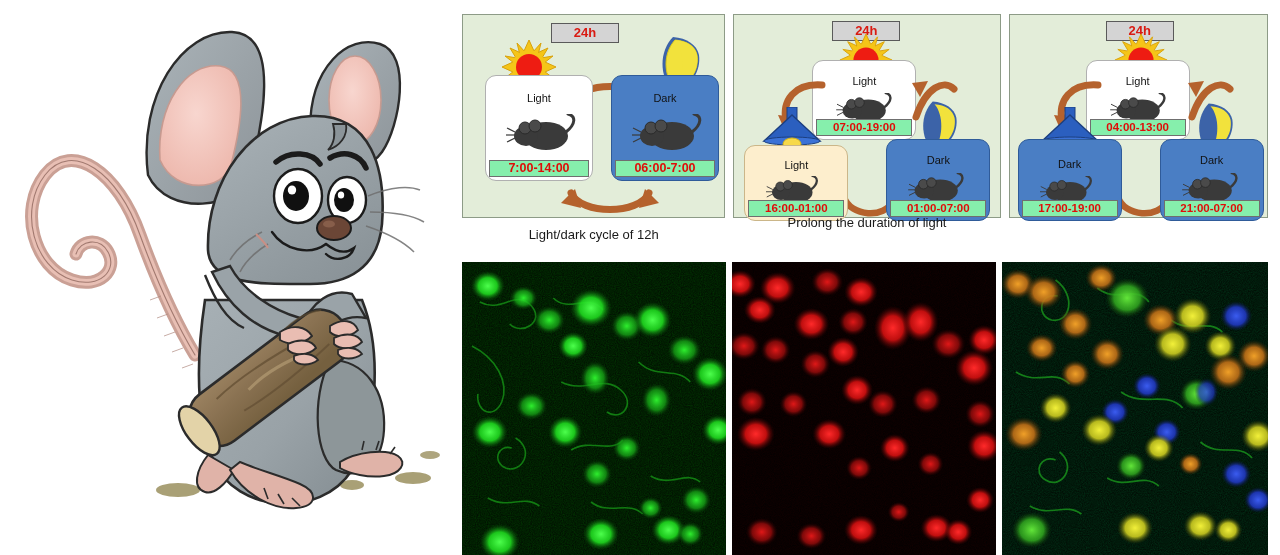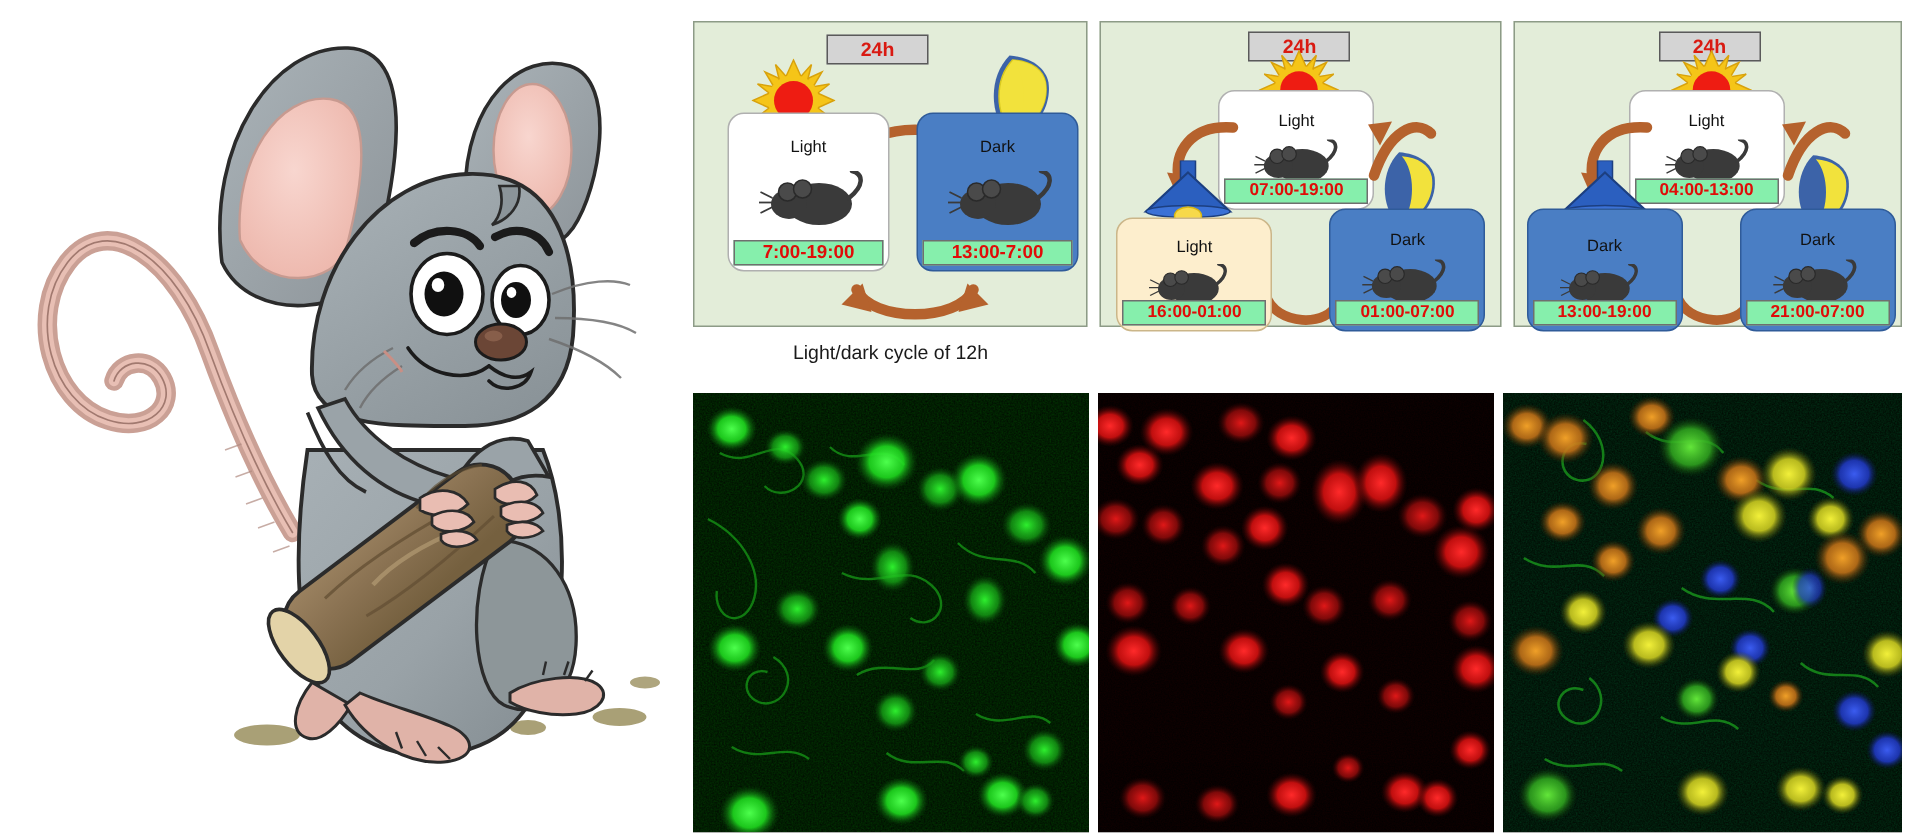--- a/index.html
+++ b/index.html
@@ -306,38 +306,38 @@
           <ellipse cx="20" cy="22" rx="12" ry="10" fill="#3a3a3a"></ellipse>
           <circle cx="19" cy="14" r="6" fill="#4a4a4a" stroke="#2a2a2a" stroke-width="1"></circle>
           <circle cx="29" cy="12" r="6" fill="#4a4a4a" stroke="#2a2a2a" stroke-width="1"></circle>
           <path d="M60,18 C70,10 70,2 62,0" fill="none" stroke="#3a3a3a" stroke-width="3" stroke-linecap="round"></path>
           <g stroke="#3a3a3a" stroke-width="1.2">
             <path d="M9,18 L1,14"></path>
               <path d="M9,21 L0,21"></path>
               <path d="M9,24 L1,28"></path>
           </g>
         </svg>
-        <div class="time-chip">7:00-19:00</div>
+        <div class="time-chip">7:00-14:00</div>
       </div>
 
       <div class="cond-box dark-blue" style="left:148px;top:60px;width:108px;height:106px;">
         <div class="cond-label" style="top:16px;">Dark</div>
         <svg class="mouse-icon" style="left:20px;top:38px;" width="72" height="40" viewBox="0 0 72 40">
           <ellipse cx="40" cy="22" rx="22" ry="14" fill="#3a3a3a"></ellipse>
           <ellipse cx="20" cy="22" rx="12" ry="10" fill="#3a3a3a"></ellipse>
           <circle cx="19" cy="14" r="6" fill="#4a4a4a" stroke="#2a2a2a" stroke-width="1"></circle>
           <circle cx="29" cy="12" r="6" fill="#4a4a4a" stroke="#2a2a2a" stroke-width="1"></circle>
           <path d="M60,18 C70,10 70,2 62,0" fill="none" stroke="#3a3a3a" stroke-width="3" stroke-linecap="round"></path>
           <g stroke="#3a3a3a" stroke-width="1.2">
             <path d="M9,18 L1,14"></path>
               <path d="M9,21 L0,21"></path>
               <path d="M9,24 L1,28"></path>
           </g>
         </svg>
-        <div class="time-chip">13:00-7:00</div>
+        <div class="time-chip">06:00-7:00</div>
       </div>
 
       <div class="panel-caption" style="top:212px;">Light/dark cycle of 12h</div>
     </div>
 
     <div class="cycle-panel" id="panel-1">
       <div class="badge-24h" style="left:98px;top:6px;width:68px;height:20px;">24h</div>
 
       <svg class="sun-icon" style="left:105px;top:18px;" width="54" height="54" viewBox="0 0 56 56">
         <g fill="#f5c518" stroke="#d8a20c" stroke-width="1">
@@ -440,20 +440,21 @@
           <path d="M60,18 C70,10 70,2 62,0" fill="none" stroke="#3a3a3a" stroke-width="3" stroke-linecap="round"></path>
           <g stroke="#3a3a3a" stroke-width="1.2">
             <path d="M9,18 L1,14"></path>
               <path d="M9,21 L0,21"></path>
               <path d="M9,24 L1,28"></path>
           </g>
         </svg>
         <div class="time-chip small">01:00-07:00</div>
       </div>
 
+      <div class="panel-caption" style="top:200px;">Prolong the duration of light</div>
     </div>
 
     <div class="cycle-panel" id="panel-2">
       <div class="badge-24h" style="left:96px;top:6px;width:68px;height:20px;">24h</div>
 
       <svg class="sun-icon" style="left:104px;top:18px;" width="54" height="54" viewBox="0 0 56 56">
         <g fill="#f5c518" stroke="#d8a20c" stroke-width="1">
           <path d="M28,1 L33,12 L28,14 L23,12 Z"></path>
             <path d="M28,55 L33,44 L28,42 L23,44 Z"></path>
           <path d="M1,28 L12,23 L14,28 L12,33 Z"></path>
@@ -524,21 +525,21 @@
           <ellipse cx="20" cy="22" rx="12" ry="10" fill="#3a3a3a"></ellipse>
           <circle cx="19" cy="14" r="6" fill="#4a4a4a" stroke="#2a2a2a" stroke-width="1"></circle>
           <circle cx="29" cy="12" r="6" fill="#4a4a4a" stroke="#2a2a2a" stroke-width="1"></circle>
           <path d="M60,18 C70,10 70,2 62,0" fill="none" stroke="#3a3a3a" stroke-width="3" stroke-linecap="round"></path>
           <g stroke="#3a3a3a" stroke-width="1.2">
             <path d="M9,18 L1,14"></path>
               <path d="M9,21 L0,21"></path>
               <path d="M9,24 L1,28"></path>
           </g>
         </svg>
-        <div class="time-chip small">13:00-19:00</div>
+        <div class="time-chip small">17:00-19:00</div>
       </div>
 
       <div class="cond-box dark-blue" style="left:150px;top:124px;width:104px;height:82px;">
         <div class="cond-label" style="top:14px;">Dark</div>
         <svg class="mouse-icon" style="left:16px;top:33px;" width="68" height="32" viewBox="0 0 72 40">
           <ellipse cx="40" cy="22" rx="22" ry="14" fill="#3a3a3a"></ellipse>
           <ellipse cx="20" cy="22" rx="12" ry="10" fill="#3a3a3a"></ellipse>
           <circle cx="19" cy="14" r="6" fill="#4a4a4a" stroke="#2a2a2a" stroke-width="1"></circle>
           <circle cx="29" cy="12" r="6" fill="#4a4a4a" stroke="#2a2a2a" stroke-width="1"></circle>
           <path d="M60,18 C70,10 70,2 62,0" fill="none" stroke="#3a3a3a" stroke-width="3" stroke-linecap="round"></path>

